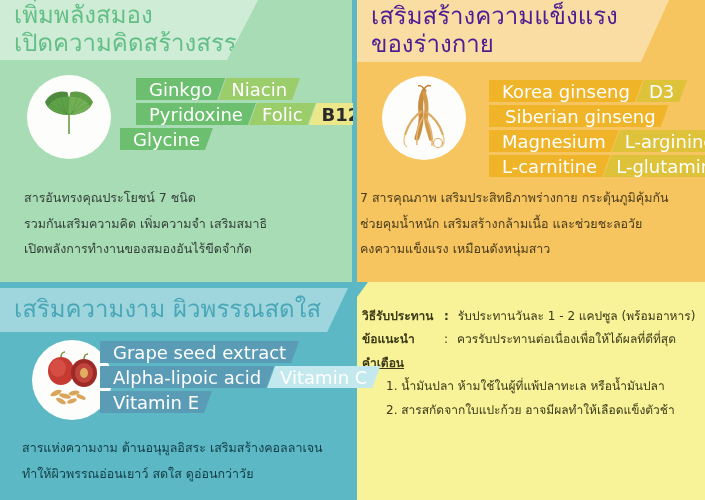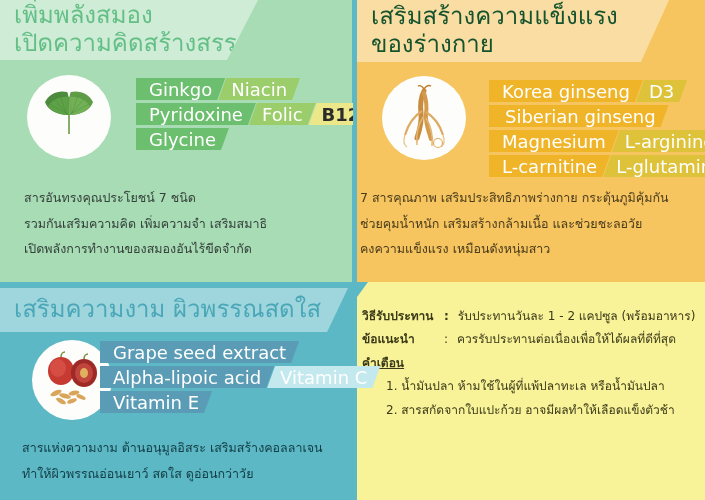--- a/index.html
+++ b/index.html
@@ -51,21 +51,21 @@
     clip-path:polygon(0 0, 100% 0, 91% 100%, 0 100%);
   }
   #hdr-beauty {
     left:0; top:288px; width:348px; height:44px;
     background:rgba(255,255,255,.42);
     clip-path:polygon(0 0, 100% 0, 94% 100%, 0 100%);
   }
 
   .hdr-line { white-space:nowrap; }
   #hdr-brain .hdr-line  { color:#64bf86; font-size:24px; line-height:1.16; font-weight:400; }
-  #hdr-body  .hdr-line  { color:#14532d; font-size:24px; line-height:1.16; font-weight:400; }
+  #hdr-body  .hdr-line  { color:#4c1d95; font-size:24px; line-height:1.16; font-weight:400; }
   #hdr-beauty .hdr-line { color:#4aa7b8; font-size:24px; line-height:1.16; font-weight:400; }
 
   
   .photo-circle {
     position:absolute; border-radius:50%;
     background:#fdfdfb; overflow:hidden;
     display:flex; align-items:center; justify-content:center;
   }
   #photo-ginkgo  { left:27px;  top:75px;  width:84px; height:84px; }
   #photo-ginseng { left:382px; top:76px;  width:84px; height:84px; }
@@ -87,21 +87,21 @@
     clip-path:polygon(8px 0, 100% 0, calc(100% - 8px) 100%, 0 100%);
   }
   .tag.first::before{
     clip-path:polygon(0 0, 100% 0, calc(100% - 8px) 100%, 0 100%);
   }
   .tag.dark-text { color:#2b2b2b; font-weight:bold; }
 
   
   #tags-brain-1 { left:136px; top:78px; }
   #tags-brain-2 { left:136px; top:103px; }
-  #tags-brain-3 { left:136px; top:128px;flex-direction:column; }
+  #tags-brain-3 { left:120px; top:128px;flex-direction:column; }
   
   #tags-body-1 { left:489px; top:80px; }
   #tags-body-2 { left:489px; top:105px; }
   #tags-body-3 { left:489px; top:130px; }
   #tags-body-4 { left:489px; top:155px; }
   
   #tags-beauty-1 { left:100px; top:341px; }
   #tags-beauty-2 { left:100px; top:366px; }
   #tags-beauty-3 { left:100px; top:391px; }
 

